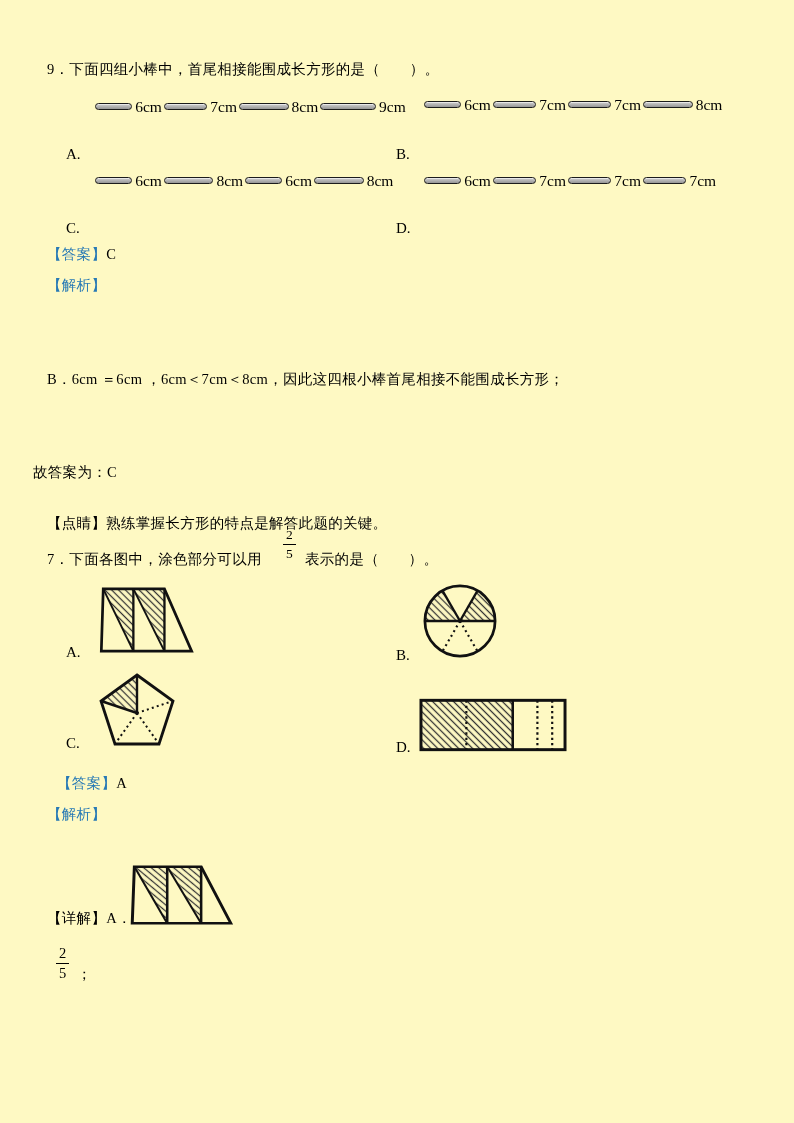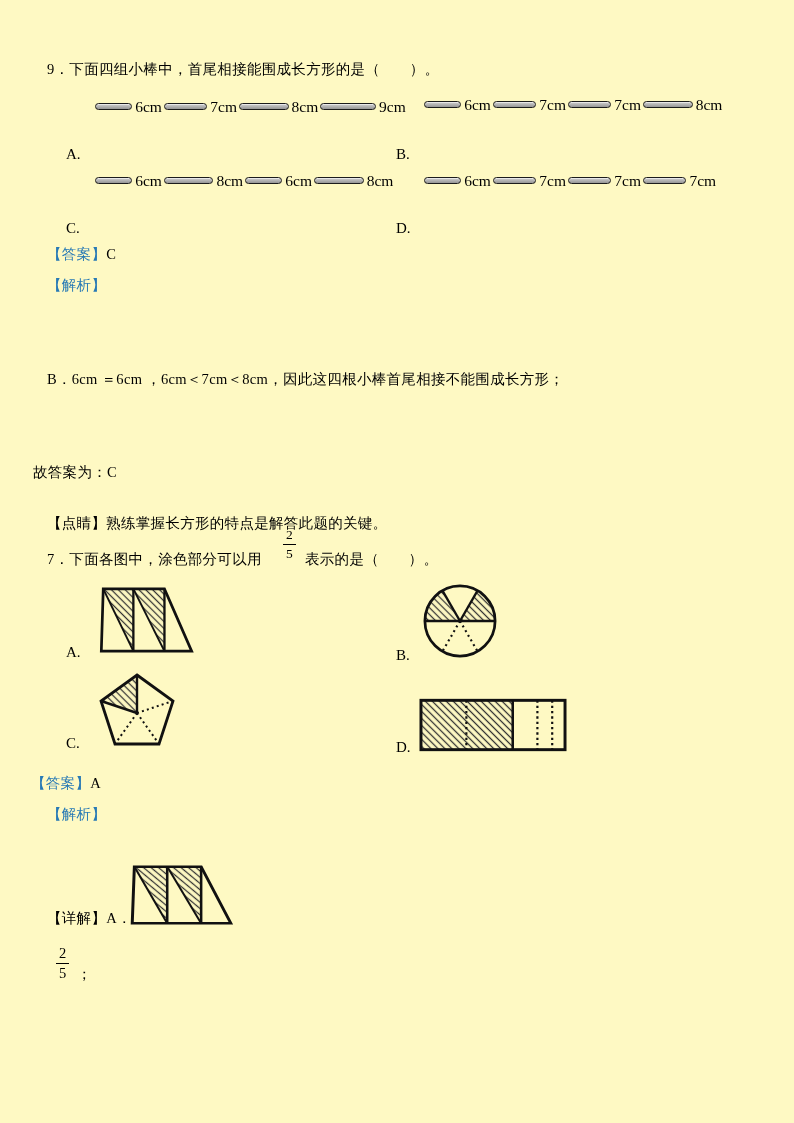--- a/index.html
+++ b/index.html
@@ -193,21 +193,21 @@
     <line x1="95" y1="2" x2="95" y2="52" stroke="#111" stroke-width="2.6"></line>
     <line x1="120" y1="2" x2="120" y2="52" stroke="#111" stroke-width="2.2" stroke-dasharray="2.4 3"></line>
     <line x1="135" y1="2" x2="135" y2="52" stroke="#111" stroke-width="2.2" stroke-dasharray="2.4 3"></line>
   </svg>
 
   <div class="abs opt-letter" style="left:66px;  top:644px">A.</div>
   <div class="abs opt-letter" style="left:396px; top:647px">B.</div>
   <div class="abs opt-letter" style="left:66px;  top:735px">C.</div>
   <div class="abs opt-letter" style="left:396px; top:739px">D.</div>
 
-  <div class="abs cjk" style="left:31px; top:775px">
+  <div class="abs cjk" style="left:57px; top:775px">
     <span class="blue">【答案】</span><span class="serif">A</span>
   </div>
 
   <div class="abs cjk blue" style="left:47px; top:806px">【解析】</div>
 
 
   <div class="abs cjk" style="left:47px; top:910px">
     <span>【详解】</span><span class="serif">A．</span>
   </div>
 

